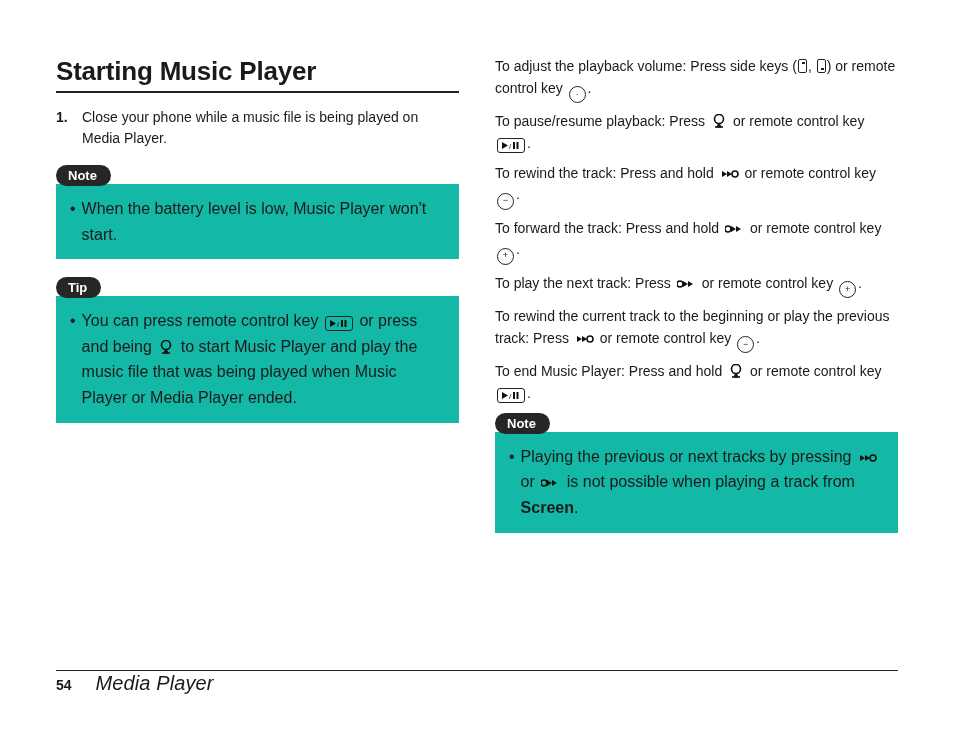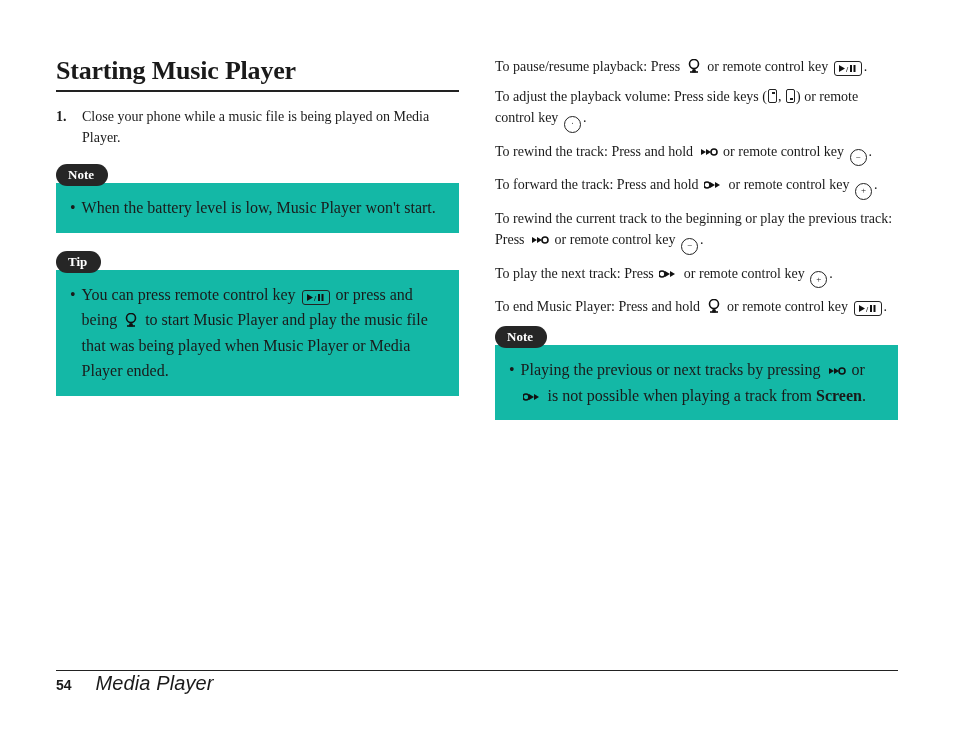--- a/index.html
+++ b/index.html
@@ -9,21 +9,21 @@
     background: #fff;
     font-family: "Helvetica Neue", Helvetica, Arial, sans-serif;
     color: #1a1a1a;
     position: relative;
     padding: 56px 56px 0 56px;
   }
   .cols {
     display: flex;
     gap: 36px;
   }
-  .col { flex: 1 1 0; min-width: 0; font-family: Liberation Serif, serif; }
+  .col { flex: 1 1 0; min-width: 0; }
   h1.section-title {
     font-size: 26px;
     font-weight: 700;
     letter-spacing: -0.2px;
     border-bottom: 2px solid #222;
     padding-bottom: 4px;
     margin-bottom: 14px;
     font-stretch: condensed;
   }
   h2.sub-title {
@@ -213,55 +213,55 @@
         </span>
             </li>
           </ul>
       </div>
     </div>
   </div>
 
   <div class="col">
 
     <p class="para">
+      <span>To adjust the playback volume: Press side keys (</span><span class="sidekey up"></span><span>, </span><span class="sidekey dn"></span><span>) or remote control key </span><span class="keycircle">∙</span><span>.</span>
+    </p>
+
+    <p class="para">
       <span>To pause/resume playback: Press </span><span class="ico"><svg width="16" height="15">
             <use href="#i-center"></use>
           </svg></span><span> or remote control key </span><span class="keybox">
           <svg width="18" height="9">
             <use href="#i-playpause"></use>
           </svg>
         </span><span>.</span>
     </p>
 
     <p class="para">
-      <span>To adjust the playback volume: Press side keys (</span><span class="sidekey up"></span><span>, </span><span class="sidekey dn"></span><span>) or remote control key </span><span class="keycircle">∙</span><span>.</span>
-    </p>
-
-    <p class="para">
       <span>To rewind the track: Press and hold </span><span class="ico"><svg width="19" height="14">
             <use href="#i-rew"></use>
           </svg></span><span> or remote control key </span><span class="keycircle">−</span><span>.</span>
     </p>
 
     <p class="para">
       <span>To forward the track: Press and hold </span><span class="ico"><svg width="19" height="14">
             <use href="#i-fwd"></use>
           </svg></span><span> or remote control key </span><span class="keycircle">+</span><span>.</span>
     </p>
 
     <p class="para">
+      <span>To play the next track: Press </span><span class="ico"><svg width="19" height="14">
+            <use href="#i-fwd"></use>
+          </svg></span><span> or remote control key </span><span class="keycircle">+</span><span>.</span>
+    </p>
+
+    <p class="para">
       <span>To rewind the current track to the beginning or play the previous track: Press </span><span class="ico"><svg width="19" height="14">
             <use href="#i-rew"></use>
           </svg></span><span> or remote control key </span><span class="keycircle">−</span><span>.</span>
-    </p>
-
-    <p class="para">
-      <span>To play the next track: Press </span><span class="ico"><svg width="19" height="14">
-            <use href="#i-fwd"></use>
-          </svg></span><span> or remote control key </span><span class="keycircle">+</span><span>.</span>
     </p>
 
     <p class="para">
       <span>To end Music Player: Press and hold </span><span class="ico"><svg width="16" height="15">
             <use href="#i-center"></use>
           </svg></span><span> or remote control key </span><span class="keybox">
           <svg width="18" height="9">
             <use href="#i-playpause"></use>
           </svg>
         </span><span>.</span>

